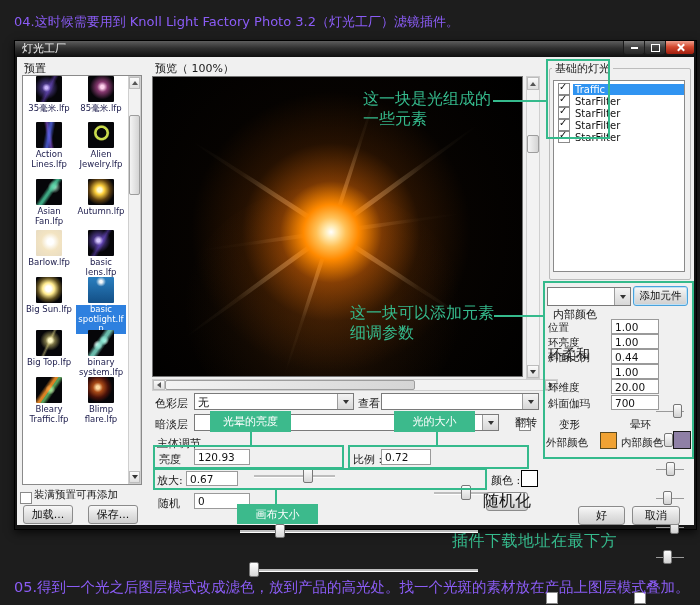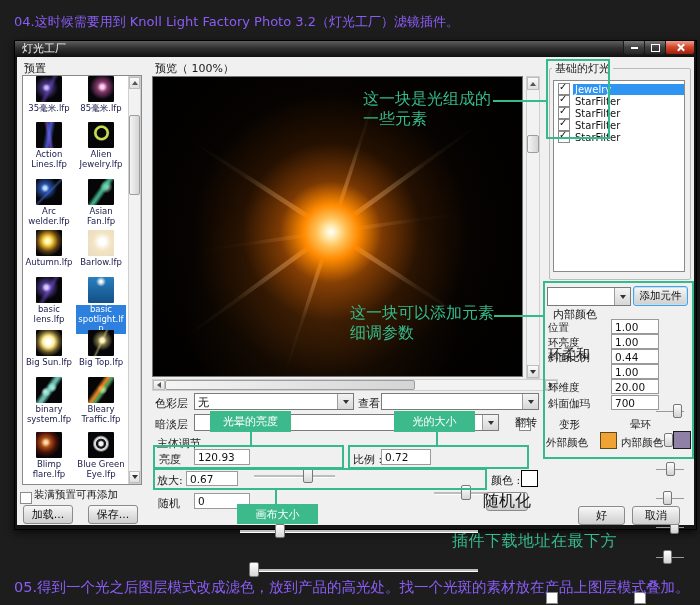--- a/index.html
+++ b/index.html
@@ -132,66 +132,58 @@
       </div>
     <div class="pcell">
         <div class="thumb pt2"></div>
         <div class="plabel">Action Lines.lfp</div>
       </div>
     <div class="pcell">
         <div class="thumb pt3"></div>
         <div class="plabel">Alien Jewelry.lfp</div>
       </div>
     <div class="pcell">
-        <div class="thumb pt4"></div>
-        <div class="plabel">Arc welder.lfp</div>
-      </div>
-    <div class="pcell">
         <div class="thumb pt5"></div>
         <div class="plabel">Asian Fan.lfp</div>
       </div>
     <div class="pcell">
         <div class="thumb pt6"></div>
         <div class="plabel">Autumn.lfp</div>
       </div>
     <div class="pcell">
         <div class="thumb pt7"></div>
         <div class="plabel">Barlow.lfp</div>
       </div>
     <div class="pcell">
         <div class="thumb pt8"></div>
         <div class="plabel">basic lens.lfp</div>
+      </div>
+    <div class="pcell">
+        <div class="thumb pt10"></div>
+        <div class="plabel">Big Sun.lfp</div>
       </div>
     <div class="pcell sel">
         <div class="thumb pt9"></div>
         <div class="plabel">basic spotlight.lfp</div>
       </div>
     <div class="pcell">
-        <div class="thumb pt10"></div>
-        <div class="plabel">Big Sun.lfp</div>
-      </div>
-    <div class="pcell">
         <div class="thumb pt11"></div>
         <div class="plabel">Big Top.lfp</div>
       </div>
     <div class="pcell">
         <div class="thumb pt12"></div>
         <div class="plabel">binary system.lfp</div>
       </div>
     <div class="pcell">
         <div class="thumb pt13"></div>
         <div class="plabel">Bleary Traffic.lfp</div>
       </div>
     <div class="pcell">
         <div class="thumb pt14"></div>
         <div class="plabel">Blimp flare.lfp</div>
-      </div>
-    <div class="pcell">
-        <div class="thumb pt15"></div>
-        <div class="plabel">Blue Green Eye.lfp</div>
       </div>
 
   </div>
 </div>
 
 <div class="scroll" style="left:128px;top:76px;width:11px;height:406px">
   <div class="sarrow" style="left:0;top:0;width:9px;height:10px">
       <span class="tri-u"></span>
     </div>
   <div class="sthumb" style="left:0;top:38px;width:9px;height:78px"></div>
@@ -295,21 +287,21 @@
     <div class="th" style="left:2%"></div>
 </div>
 <div class="abs btn" style="left:486px;top:492px;width:40px;height:17px;font-size:16px">随机化</div>
 
 
 <div class="abs groupbox" style="left:549px;top:68px;width:140px;height:210px"></div>
 <div class="abs gb-label" style="left:552px;top:61px">基础的灯光</div>
 <div class="abs sunken" style="left:553px;top:80px;width:132px;height:192px;padding-top:2px;box-sizing:border-box">
   <div class="lrow sel">
     <span class="cb ck"></span>
-    <span class="ltext">Jewelry</span>
+    <span class="ltext">Traffic</span>
   </div>
   <div class="lrow">
     <span class="cb ck"></span>
     <span class="ltext">StarFilter</span>
   </div>
   <div class="lrow">
     <span class="cb ck"></span>
     <span class="ltext">StarFilter</span>
   </div>
   <div class="lrow">

